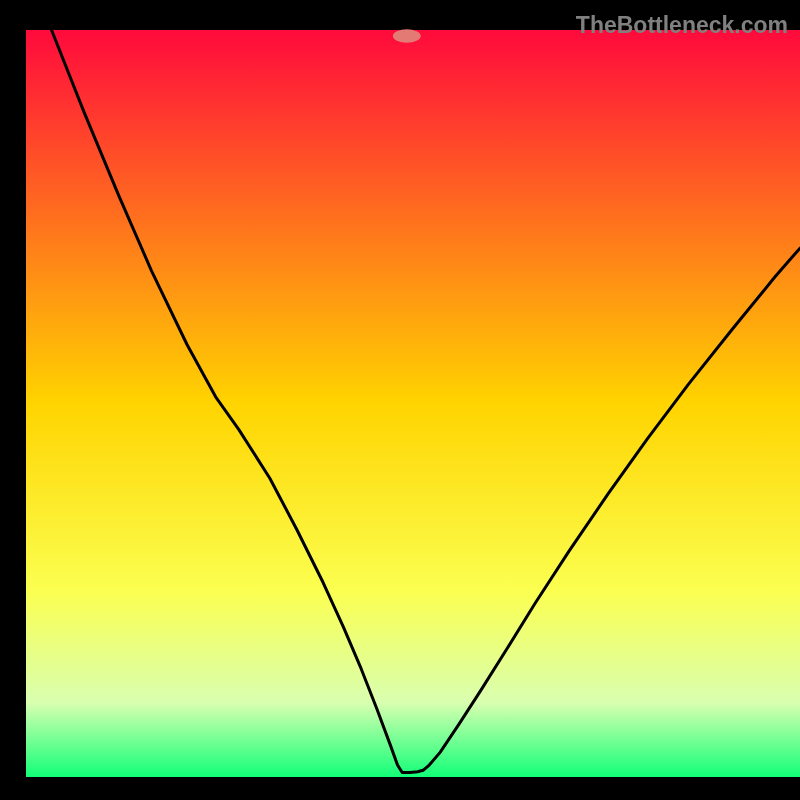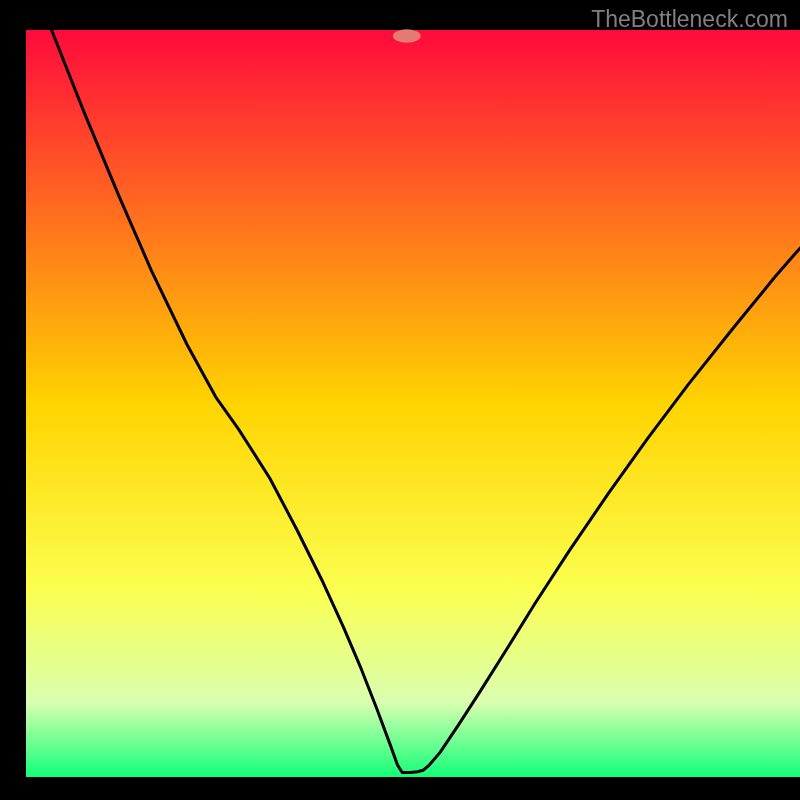--- a/index.html
+++ b/index.html
@@ -16,25 +16,25 @@
   }
   .chart-container {
     position: absolute;
     width: 800px;
     height: 800px;
     top: 0;
     left: 0;
   }
   .attribution {
     position: absolute;
-    top: 6px;
+    top: 12px;
     right: 12px;
     color: #808080;
     font-size: 23px;
-    font-weight: 400;
+    font-weight: 700;
     z-index: 10;
   }
 </style>
 </head>
 <body>
 
 <div class="chart-container">
   <svg id="chart-svg" width="800" height="800" viewBox="0 0 800 800">
     <defs>
       <linearGradient id="bg-grad" x1="0" y1="0" x2="0" y2="1">

